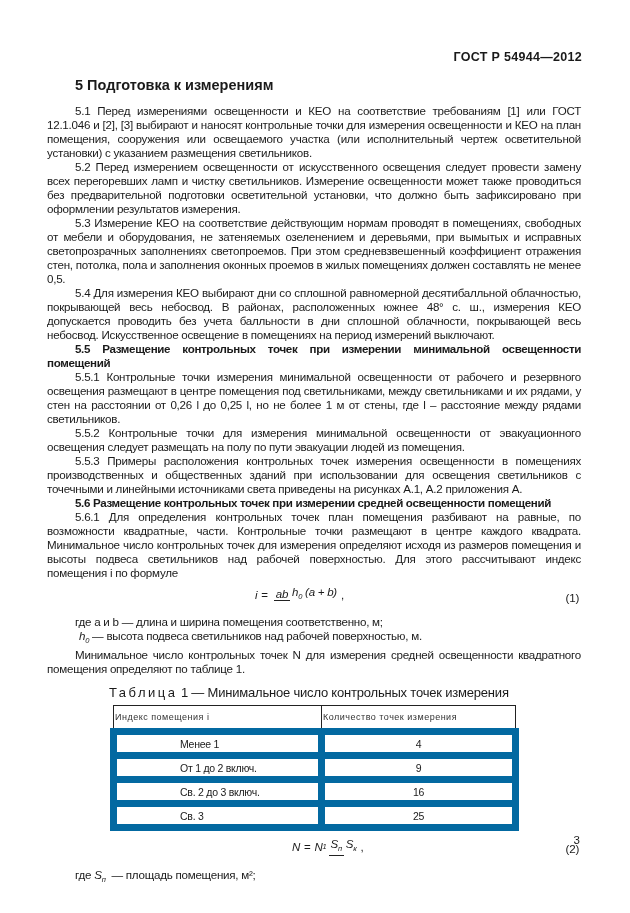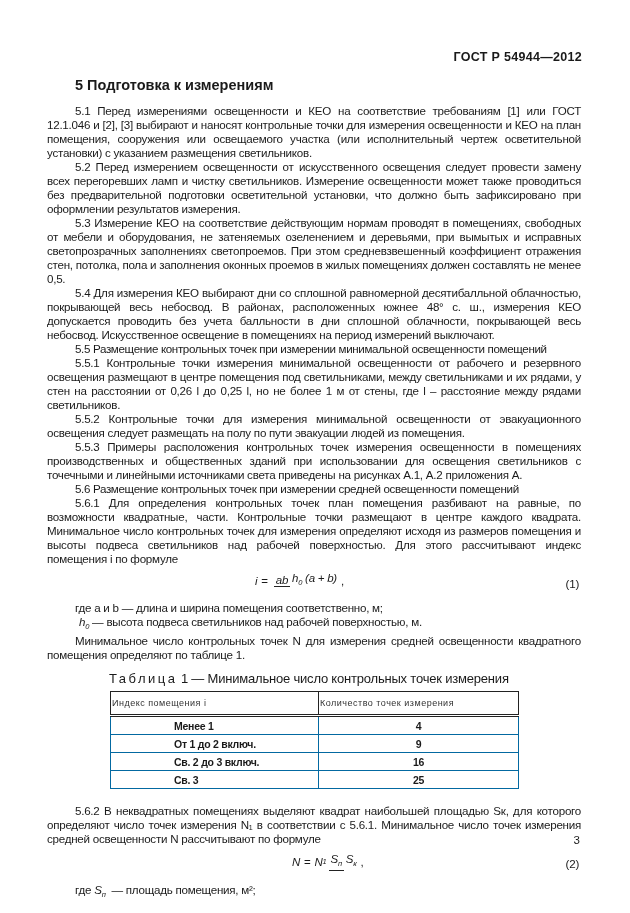--- a/index.html
+++ b/index.html
@@ -4,36 +4,36 @@
 <style>
   html, body { margin:0; padding:0; background:#ffffff; }
   body { width:630px; height:913px; position:relative; overflow:hidden;
          font-family:"Liberation Sans", sans-serif; color:#1a1a1a; }
   .page { position:absolute; left:0; top:0; width:630px; height:763px; }
   .std-header { position:absolute; top:50px; right:48px; font-weight:bold; font-size:12.5px; letter-spacing:0.3px; }
   .content { position:absolute; left:47px; top:76px; width:534px; font-size:11.6px; line-height:14px;
              letter-spacing:-0.25px; text-align:justify; }
   .h1 { font-size:14.5px; font-weight:bold; margin:0 0 10px 28px; letter-spacing:0; line-height:18px; }
   p { margin:0; text-indent:28px; }
-  p.sub { font-weight:normal; letter-spacing:-0.35px; }
+  p.sub { font-weight:bold; letter-spacing:-0.35px; }
   .formula-row { position:relative; height:28px; margin:4px 0 3px 0; }
   .formula { position:absolute; display:flex; align-items:center; font-style:italic; font-size:11.5px; }
   .frac { display:inline-flex; flex-direction:row; align-items:center; margin:0 2px; }
   .frac .num { border-bottom:1px solid #222; padding:0 2px; line-height:12px; }
   .frac .den { line-height:16px; padding:0 2px; }
   .eqno { position:absolute; right:2px; top:7px; font-style:normal; }
   sub, sup { font-size:7.5px; }
   .where { text-indent:0;margin-left:28px; }
   .where2 { text-indent:0; padding-left:32px; }
   .caption { margin:10px 0 5px 62px; font-size:13px; letter-spacing:-0.2px; text-indent:0; }
   .caption .spaced { letter-spacing:2.5px; }
   table { border-collapse:collapse; margin-left:63px; width:409px; font-size:10.5px; }
   th { font-weight:normal; font-size:9px; letter-spacing:0.5px; height:20px; border:1px solid #222;
        border-bottom:3px double #222; color:#333; }
-  td { border:1px solid #0369a1; height:17px; padding:0;font-weight:bold; }
+  td { border:7px solid #0369a1; height:17px; padding:0; }
   td.c1 { padding-left:63px; }
   td.c2 { text-align:center; }
   .pageno { position:absolute; top:834px; right:50px; font-size:11.5px; }
 </style>
 </head>
 <body>
 
 <div class="page">
   <div class="std-header">ГОСТ Р 54944—2012</div>
 
@@ -88,21 +88,20 @@
         <td class="c1">Св. 2 до 3 включ.</td>
         <td class="c2">16</td>
       </tr>
       <tr>
         <td class="c1">Св. 3</td>
         <td class="c2">25</td>
       </tr>
     </tbody>
       </table>
 
-    <p style="margin-top:15px;">5.6.2 В неквадратных помещениях выделяют квадрат наибольшей площадью Sк, для которого определяют число точек измерения N₁ в соответствии с 5.6.1. Минимальное число точек измерения средней освещенности N рассчитывают по формуле</p>
 
     <div class="formula-row" style="height:30px;">
       <div class="formula" style="left:245px; top:1px;">
         <span>N</span>
         <span style="font-style:normal; margin:0 4px;">=</span>
         <span>N</span>
           <sub>1</sub>
         <span class="frac">
           <span class="num"><span>S</span><sub>п</sub></span>
           <span class="den"><span>S</span><sub>к</sub></span>

